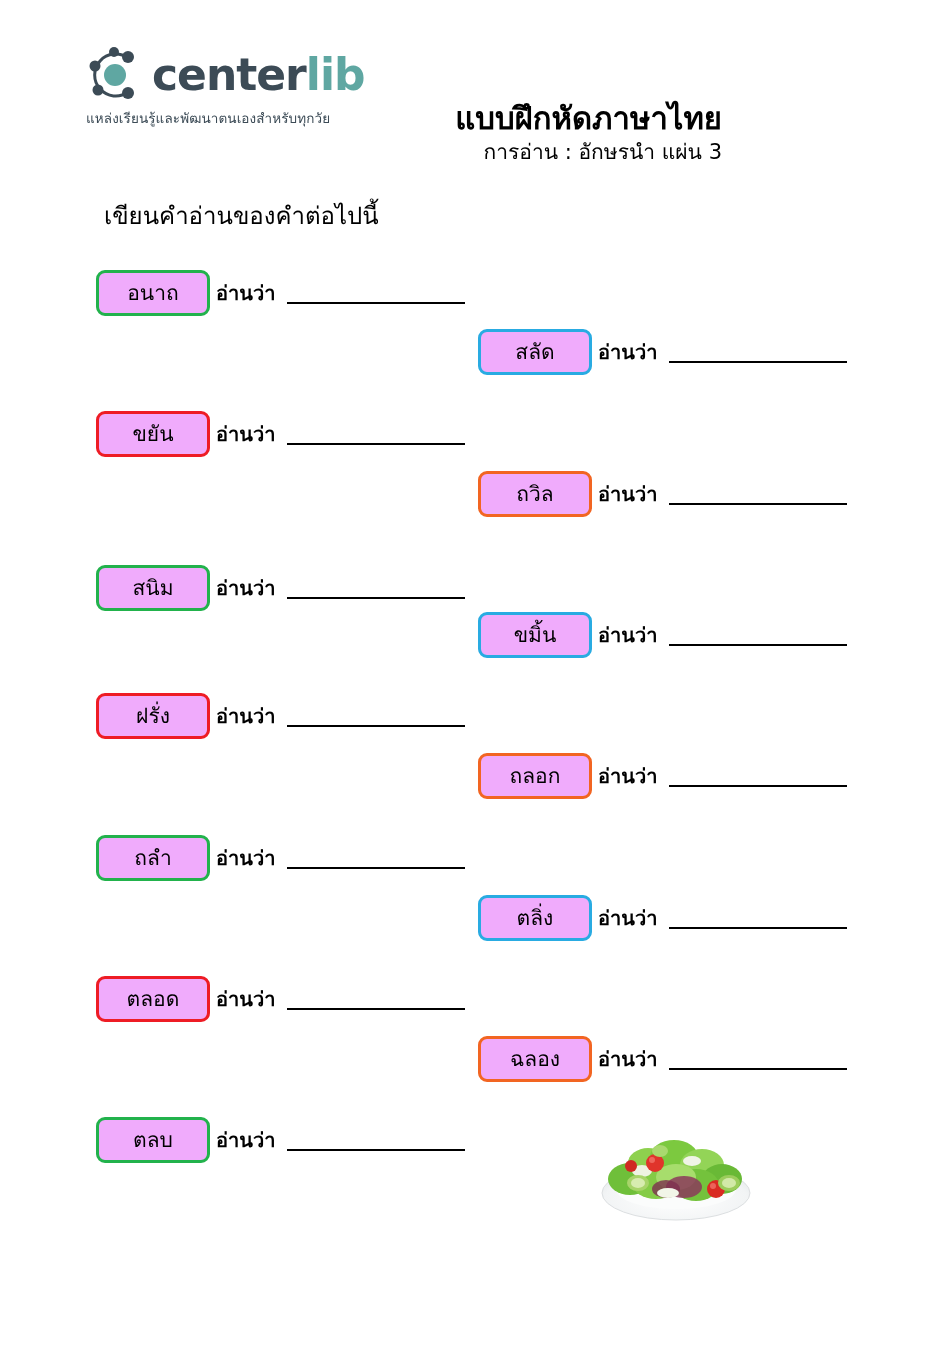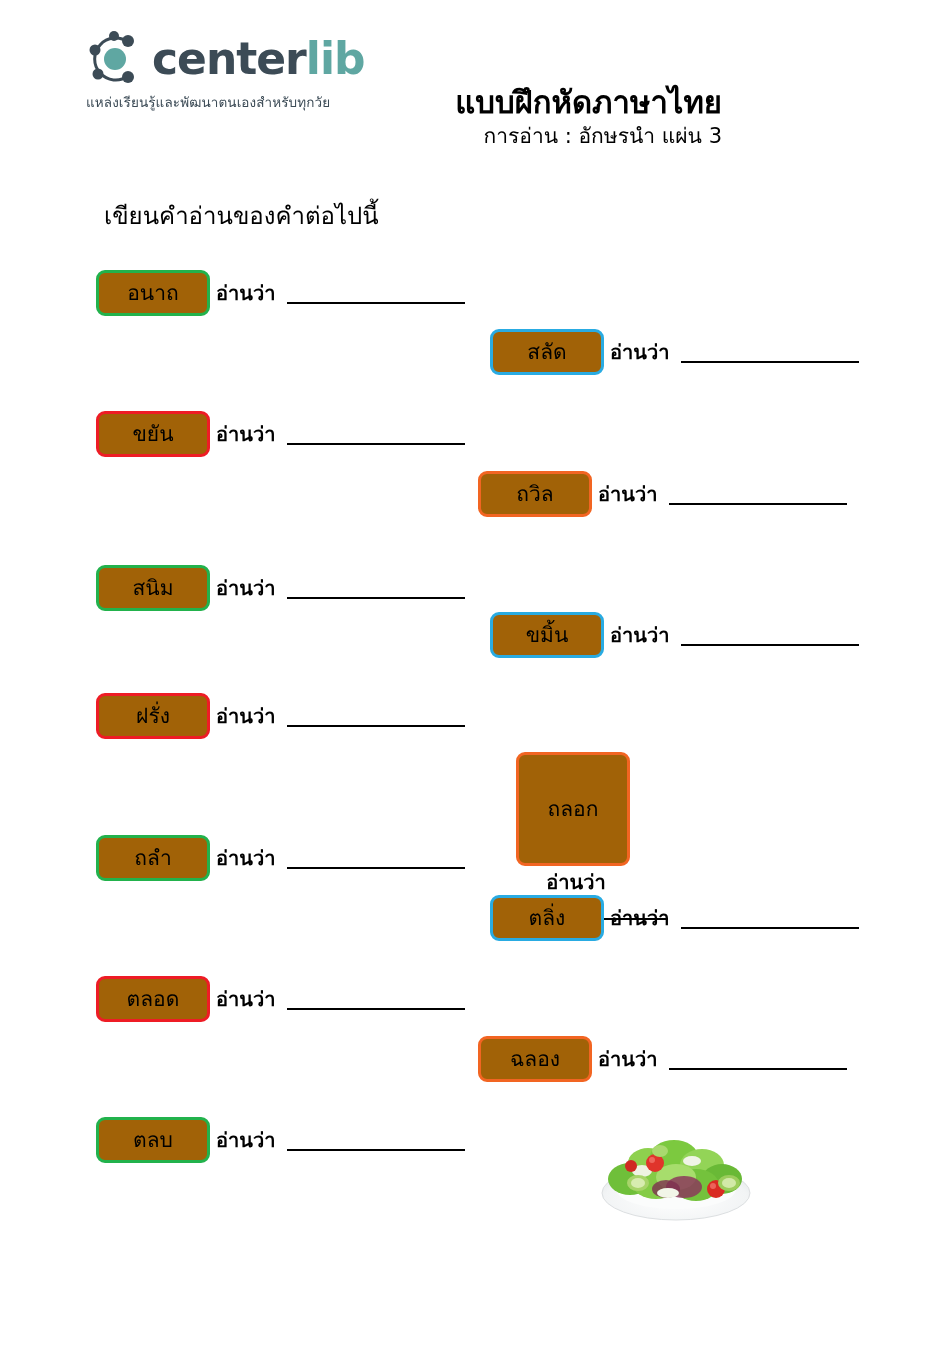--- a/index.html
+++ b/index.html
@@ -13,21 +13,21 @@
     height: 1345px;
     position: relative;
     font-family: "DejaVu Sans", "Liberation Sans", sans-serif;
     color: #000000;
     overflow: hidden;
   }
 
   
   .header {
     position: absolute;
-    top: 0;
+    top: 16px;
     left: 0;
     width: 814px;
     height: 170px;
   }
 
   .logo-block {
     position: absolute;
     left: 84px;
     top: 30px;
     width: 300px;
@@ -104,32 +104,32 @@
   }
   .row.left  { left: 96px; }
   .row.right { left: 478px; }
 
   .word-box {
     box-sizing: border-box;
     width: 114px;
     height: 46px;
     border: 3px solid #be185d;
     border-radius: 9px;
-    background: #a16207;
+    background: #f0abfc;
     display: flex;
     align-items: center;
     justify-content: center;
     font-size: 21px;
     line-height: 1;
     color: #000;
     flex: 0 0 114px;
   }
   .word-box.green  { border-color: #22b24c; }
   .word-box.red    { border-color: #ee1c25; }
-  .word-box.blue   { border-color: #29abe2; margin-left: 12px; }
+  .word-box.blue   { border-color: #29abe2; }
   .word-box.orange { border-color: #f26522; }
 
   .reads-label {
     font-size: 20px;
     margin-left: 6px;
     white-space: nowrap;
     color: #000;
     font-weight: bold;
   }
   .answer-line {
@@ -214,21 +214,21 @@
     <div class="row right" style="top: 611px;">
       <div class="word-box blue">ขมิ้น</div>
       <span class="reads-label">อ่านว่า</span>
       <span class="answer-line"></span>
     </div>
     <div class="row left" style="top: 692px;">
       <div class="word-box red">ฝรั่ง</div>
       <span class="reads-label">อ่านว่า</span>
       <span class="answer-line"></span>
     </div>
-    <div class="row right" style="top: 752px; flex-direction: column;">
+    <div class="row right" style="top: 752px;">
       <div class="word-box orange">ถลอก</div>
       <span class="reads-label">อ่านว่า</span>
       <span class="answer-line"></span>
     </div>
     <div class="row left" style="top: 834px;">
       <div class="word-box green">ถลำ</div>
       <span class="reads-label">อ่านว่า</span>
       <span class="answer-line"></span>
     </div>
     <div class="row right" style="top: 894px;">

